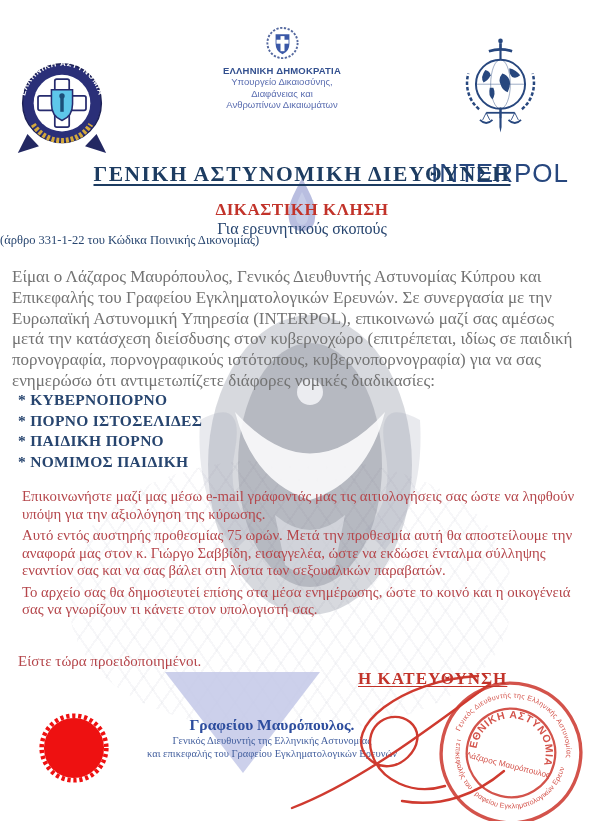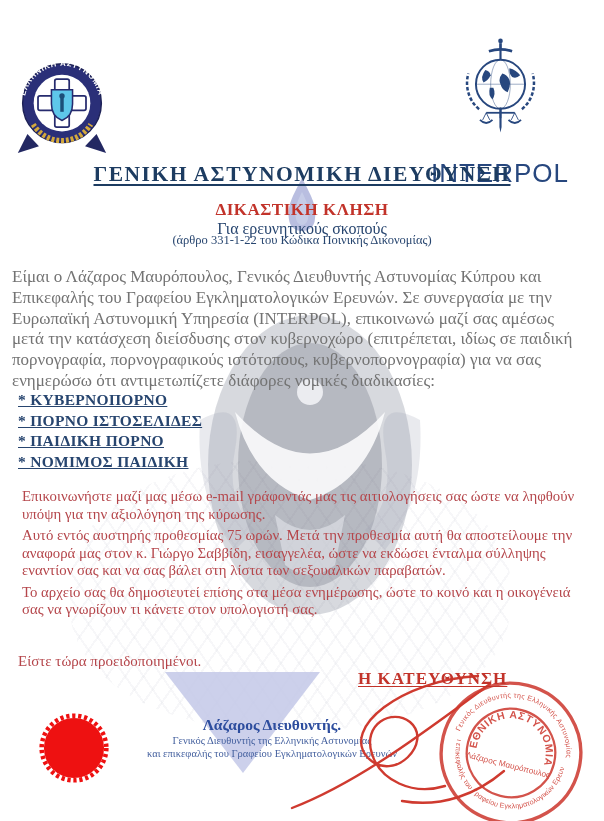--- a/index.html
+++ b/index.html
@@ -33,27 +33,27 @@
 
   
   .main-title{
     left:0;top:162px;width:100%;text-align:center;z-index:2;
     font-size:21.5px;font-weight:bold;color:#1d3c61;letter-spacing:1.5px;
     text-decoration:underline;text-underline-offset:3px;
   }
   .subject{left:0;top:200px;width:100%;text-align:center;z-index:2;
     font-size:17px;font-weight:bold;color:#c2332a;letter-spacing:.5px;}
   .purpose{left:0;top:220px;width:100%;text-align:center;z-index:2;font-size:16px;color:#27456f;}
-  .article{left:0;top:233px;width:100%;text-align:center;z-index:2;font-size:12.5px;color:#27456f;}
+  .article{left:0;top:233px;width:100%;text-align:left;z-index:2;font-size:12.5px;color:#27456f;}
 
   
   .intro{left:12px;top:267px;width:562px;z-index:2;
     font-size:17px;line-height:20.8px;color:#737373;}
   .charges{left:18px;top:390px;z-index:2;font-size:15.5px;line-height:20.6px;
-    font-weight:bold;color:#27456f;letter-spacing:.3px;text-decoration:underline;}
+    font-weight:bold;color:#27456f;letter-spacing:.3px;}
   .redblock{left:18px;top:484px;width:580px;z-index:2;
     font-size:14.8px;line-height:17.5px;color:#b5464b;}
   .redblock p{margin:4px;}
   .warned{left:18px;top:653px;z-index:2;font-size:15px;color:#b5464b;}
   .direction{left:358px;top:669px;z-index:5;font-size:17px;font-weight:bold;color:#c2332a;
     letter-spacing:1px;text-decoration:underline;text-underline-offset:2px;}
 
   
   .seal{left:33px;top:707px;z-index:2;}
   .sigblock{left:92px;top:716px;width:360px;text-align:center;z-index:2;}
@@ -99,20 +99,32 @@
     </text>
     <path d="M 20,70 A 35,35 0 0 0 80,70" fill="none" stroke="#d4a93c" stroke-width="5.5" stroke-dasharray="3,2"></path>
     <rect x="42.5" y="23" width="15" height="50" rx="2" fill="#ffffff" stroke="#262b6e" stroke-width="1.8"></rect>
     <rect x="25" y="40.5" width="50" height="15" rx="2" fill="#ffffff" stroke="#262b6e" stroke-width="1.8"></rect>
     <rect x="43.6" y="41.6" width="12.8" height="12.8" fill="#ffffff"></rect>
     <path d="M39,34 h22 v15 q0,13 -11,17 q-11,-4 -11,-17 Z" fill="#5ec7ea" stroke="#262b6e" stroke-width="1.6"></path>
     <rect x="48.2" y="39" width="3.6" height="18" fill="#1c4f79"></rect>
     <circle cx="50" cy="40.5" r="2.8" fill="#1c4f79"></circle>
   </svg>
 
+  <div class="abs republic">
+    <svg class="arms" width="35" height="38" viewBox="0 0 40 44">
+      <circle cx="20" cy="22" r="17.5" fill="none" stroke="#55699f" stroke-width="2.2" stroke-dasharray="2.6,1.8"></circle>
+      <path d="M12,12 h16 v11 q0,9 -8,12 q-8,-3 -8,-12 Z" fill="#3a58a7"></path>
+      <rect x="17.7" y="14" width="4.6" height="17.5" fill="#ffffff"></rect>
+      <rect x="13" y="18.2" width="14" height="4.6" fill="#ffffff"></rect>
+    </svg>
+    <div class="rep-title">ΕΛΛΗΝΙΚΗ ΔΗΜΟΚΡΑΤΙΑ</div>
+    <div class="rep-line">Υπουργείο Δικαιοσύνης,</div>
+    <div class="rep-line">Διαφάνειας και</div>
+    <div class="rep-line">Ανθρωπίνων Δικαιωμάτων</div>
+  </div>
 
   <div class="abs interpol-wrap">
     <svg width="95" height="100" viewBox="0 0 100 112">
       <rect x="48.8" y="14" width="2.4" height="88" fill="#27477e"></rect>
       <polygon points="48.8,102 51.2,102 50,108" fill="#27477e"></polygon>
       <circle cx="50" cy="5.5" r="2.6" fill="#27477e"></circle>
       <rect x="48.5" y="8" width="3" height="7" fill="#27477e"></rect>
       <path d="M 37,17 Q 50,13 63,17" fill="none" stroke="#27477e" stroke-width="3"></path>
       <circle cx="50" cy="54" r="27.5" fill="#ffffff" stroke="#27477e" stroke-width="2.2"></circle>
       <ellipse cx="50" cy="54" rx="11" ry="27.5" fill="none" stroke="#27477e" stroke-width="0.9" opacity="0.55"></ellipse>
@@ -155,21 +167,21 @@
   <div class="abs direction">Η ΚΑΤΕΥΘΥΝΣΗ</div>
 
   <div class="abs warned">Είστε τώρα προειδοποιημένοι.</div>
 
   <svg class="abs seal" width="82" height="82" viewBox="0 0 90 90">
     <circle cx="45" cy="45" r="33" fill="#ee1111"></circle>
     <circle cx="45" cy="45" r="35.5" fill="none" stroke="#ee1111" stroke-width="5" stroke-dasharray="3.6,3"></circle>
   </svg>
 
   <div class="abs sigblock">
-    <div class="sig-name">Λάζαρος Διευθυντής.</div>
+    <div class="sig-name">Γραφείου Μαυρόπουλος.</div>
     <div class="sig-line">Γενικός Διευθυντής της Ελληνικής Αστυνομίας</div>
     <div class="sig-line">και επικεφαλής του Γραφείου Εγκληματολογικών Ερευνών</div>
   </div>
 
   <svg class="abs stamp" viewBox="-100 -100 200 200">
     <circle cx="0" cy="0" r="93" fill="none" stroke="#d0453c" stroke-width="4.5"></circle>
     <circle cx="0" cy="0" r="59" fill="none" stroke="#d0453c" stroke-width="3"></circle>
     <path id="st-top" d="M -74,0 A 74,74 0 1 1 74,0" fill="none"></path>
     <path id="st-bot" d="M -74,0 A 74,74 0 0 0 74,0" fill="none"></path>
     <path id="st-inner" d="M -46,6 A 46.4,46.4 0 1 1 46,6" fill="none"></path>

